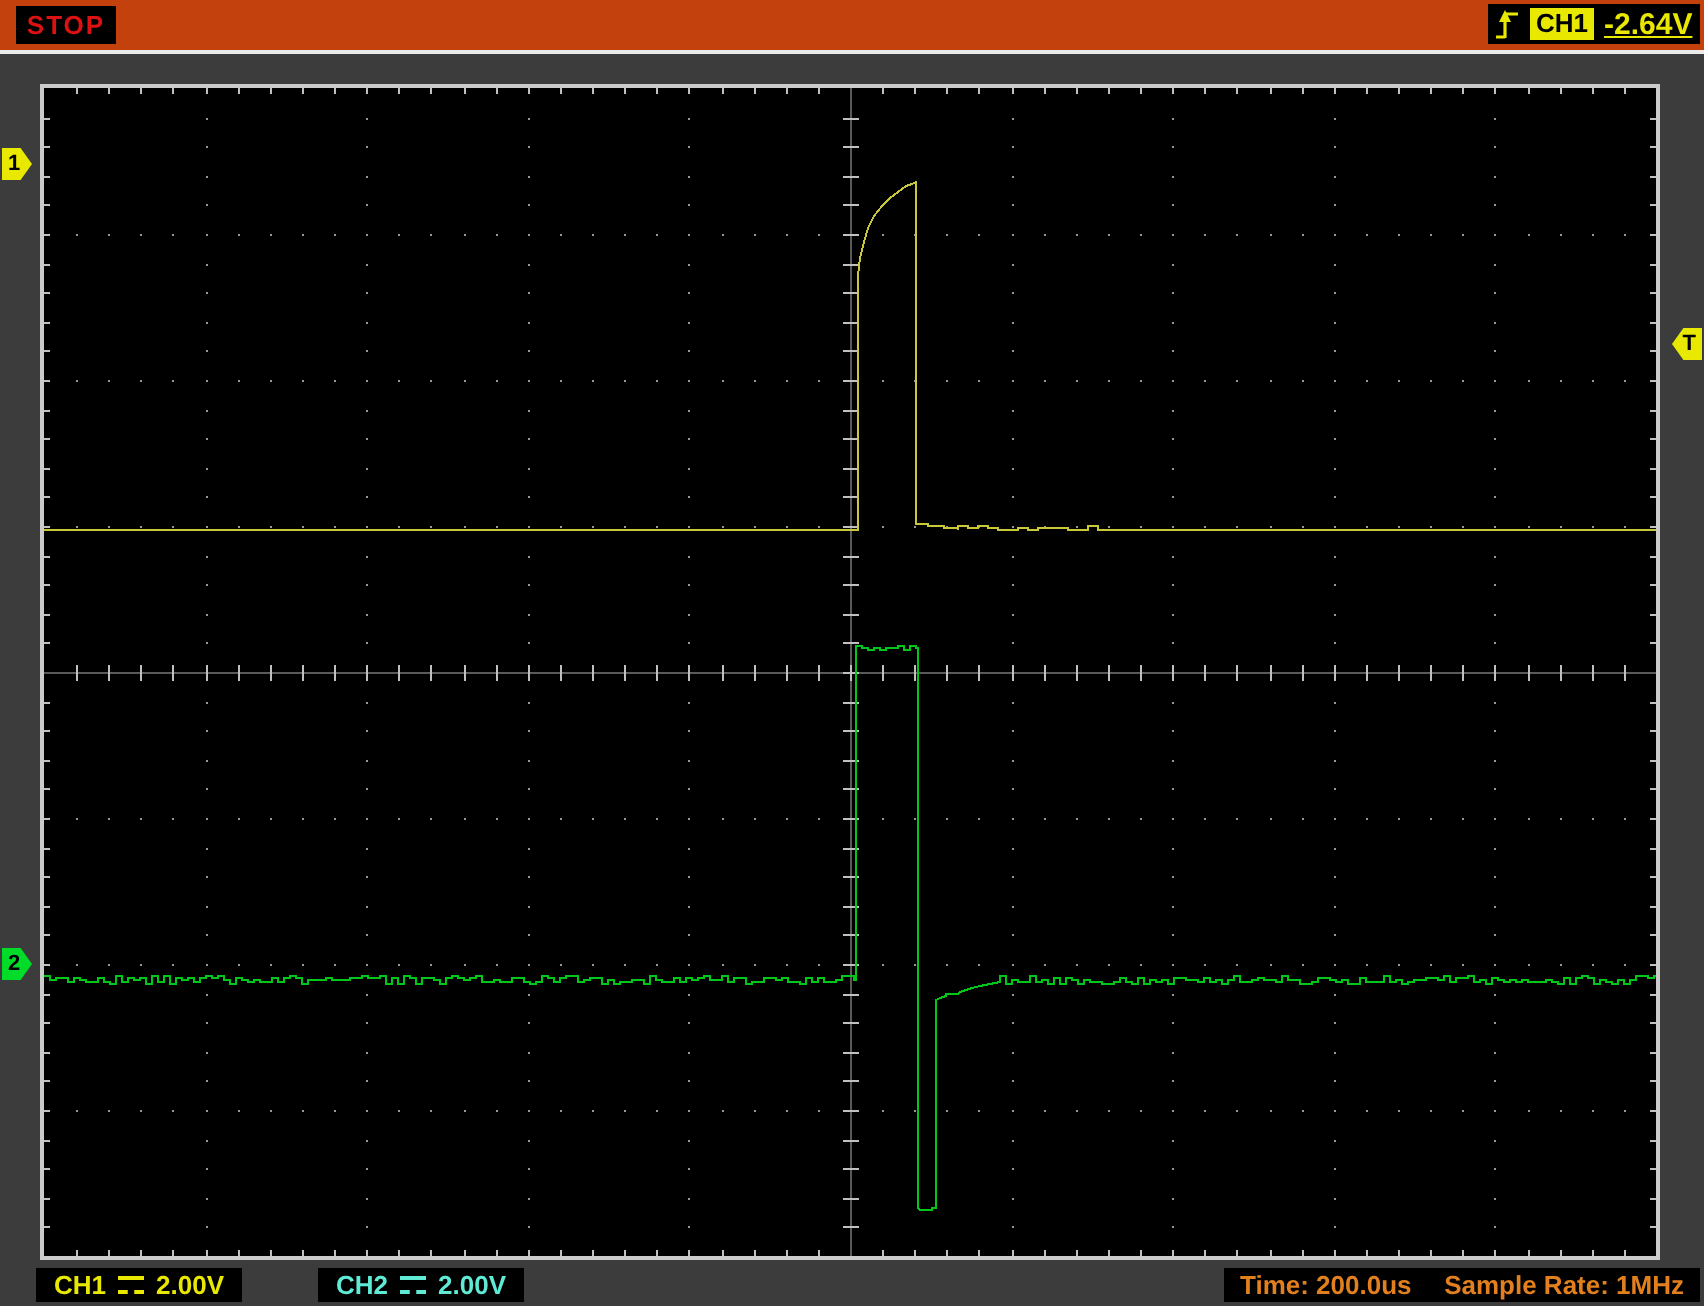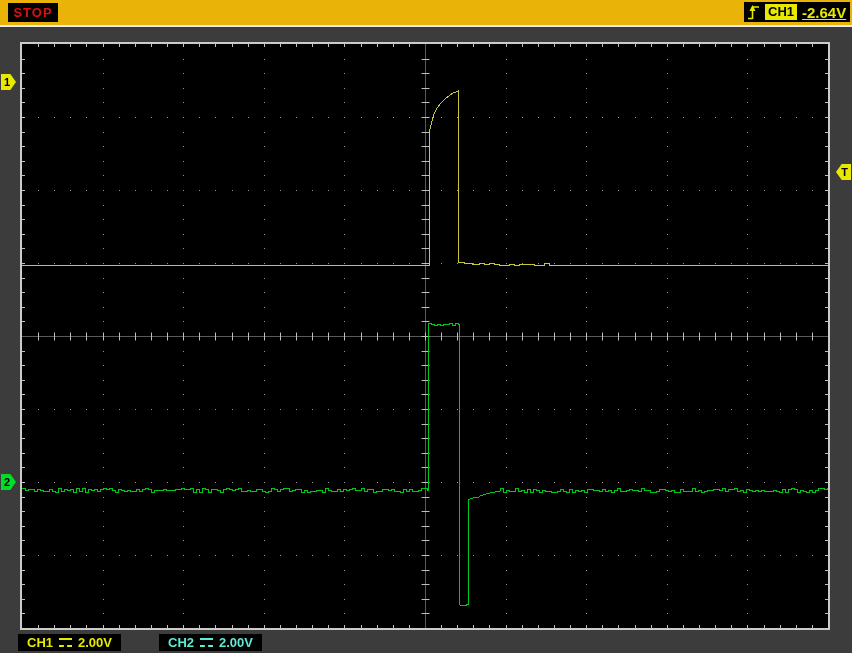--- a/index.html
+++ b/index.html
@@ -1,21 +1,21 @@
 <!DOCTYPE html>
 <html><head>
 <meta charset="utf-8">
 <style>
   html,body{margin:0;padding:0;background:#222;}
   #screen{
     position:relative;width:852px;height:653px;background:#3c3c3c;
     font-family:"Liberation Sans",sans-serif;overflow:hidden;
   }
   
-  #top-bar{position:absolute;left:0;top:0;width:852px;height:25px;background:#eab308;}
+  #top-bar{position:absolute;left:0;top:0;width:852px;height:25px;background:#c2410c;}
   #top-separator{position:absolute;left:0;top:25px;width:852px;height:2px;background:#ebebeb;}
   .stop-box{
     position:absolute;left:8px;top:3px;width:50px;height:19px;background:#000;
     color:#dd1111;font-size:13px;font-weight:bold;letter-spacing:1px;
     display:flex;align-items:center;justify-content:center;
   }
   .trig-box{
     position:absolute;left:744px;top:2px;width:106px;height:20px;background:#000;
     display:flex;align-items:center;gap:5px;padding:0 4px;box-sizing:border-box;
   }
@@ -1052,14 +1052,18 @@
   <div id="ch1-box" class="chan-box">
     <span>CH1</span>
     <span class="dc-icon"></span>
     <span>2.00V</span>
   </div>
   <div id="ch2-box" class="chan-box">
     <span>CH2</span>
     <span class="dc-icon"></span>
     <span>2.00V</span>
   </div>
+  <div id="time-box">
+    <span>Time: 200.0us</span>
+    <span>Sample Rate: 1MHz</span>
+  </div>
 
 </div>
 
 </body></html>

